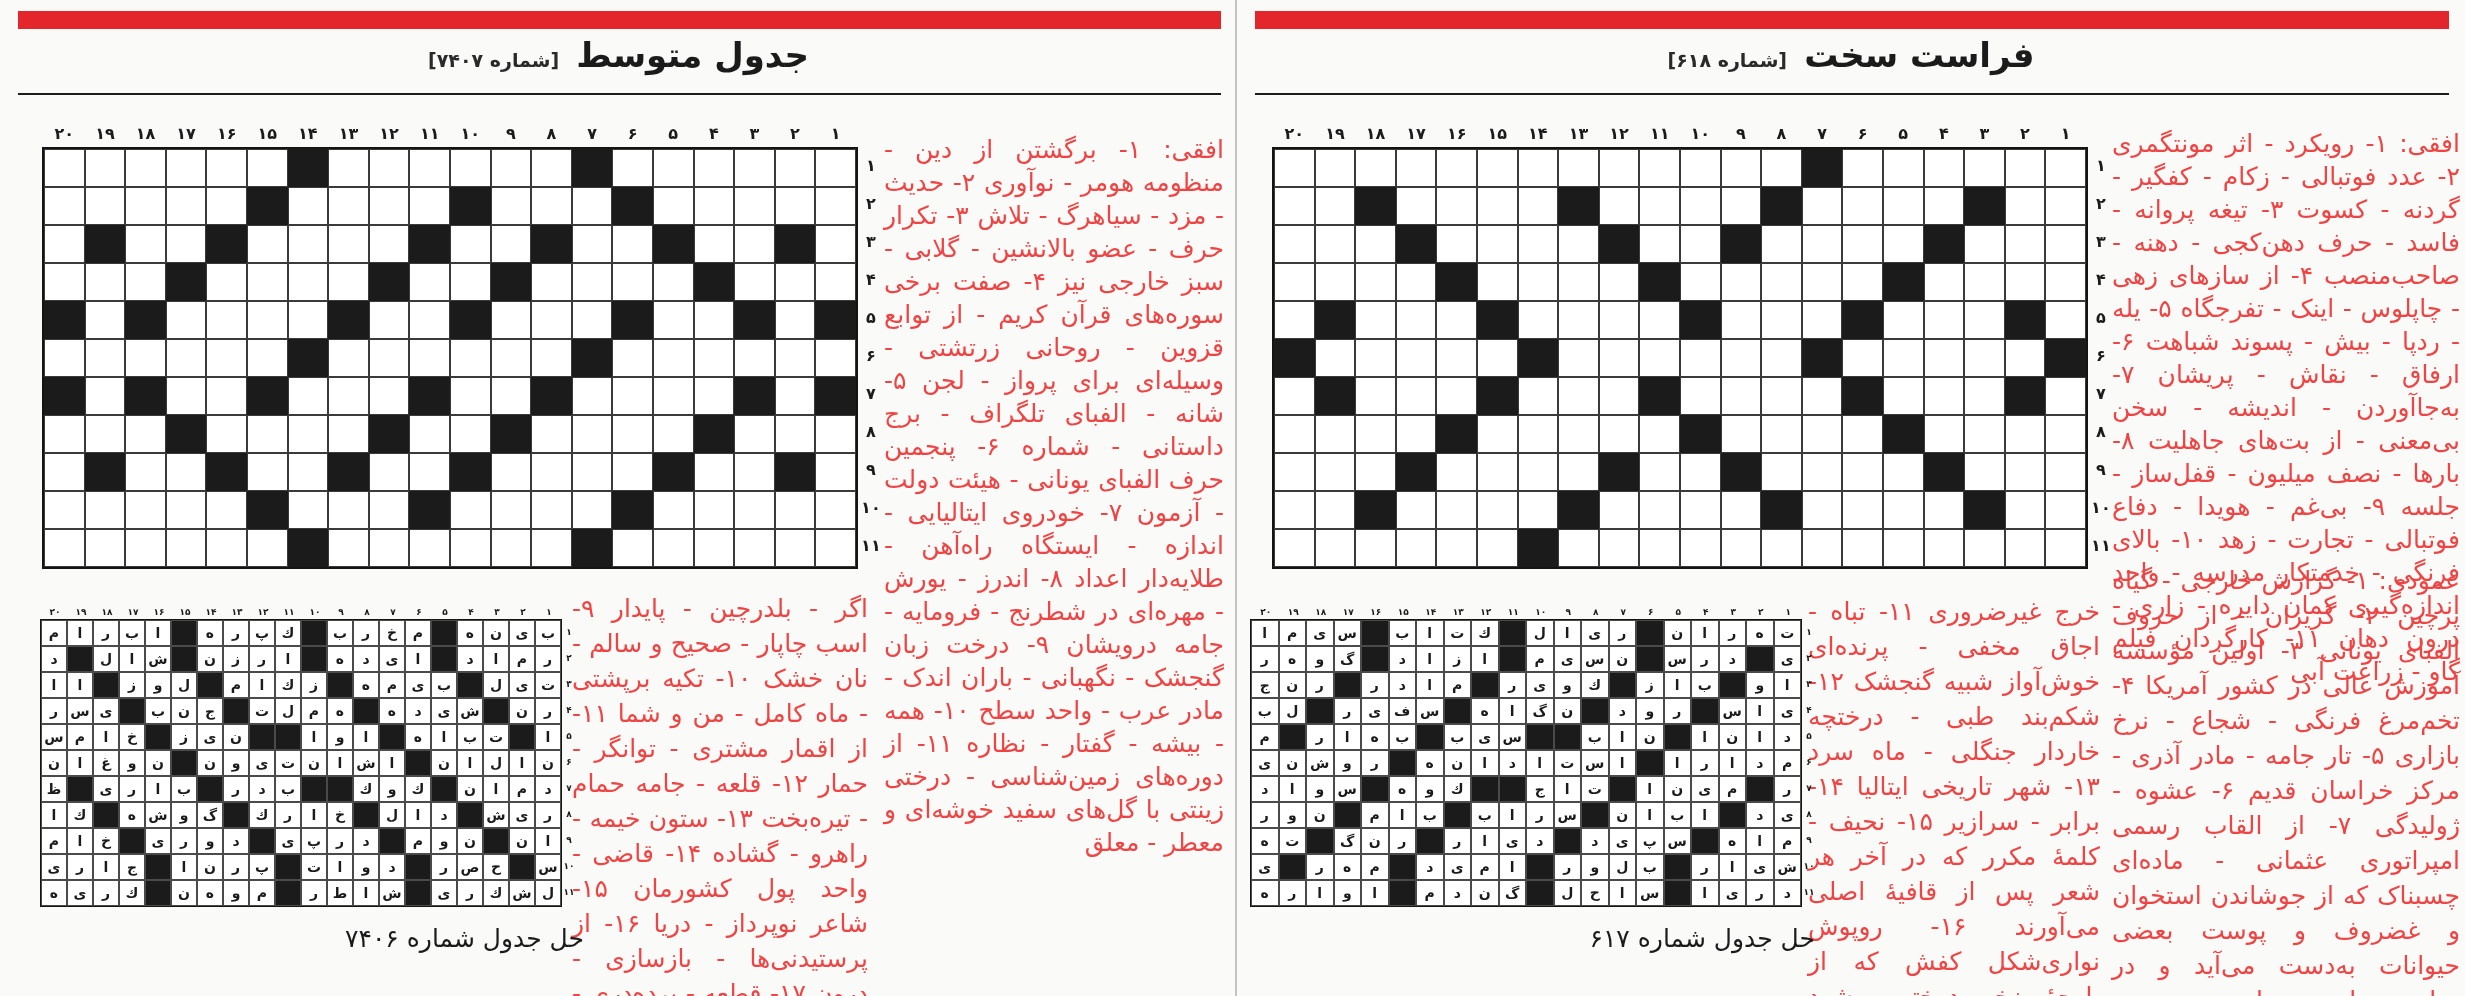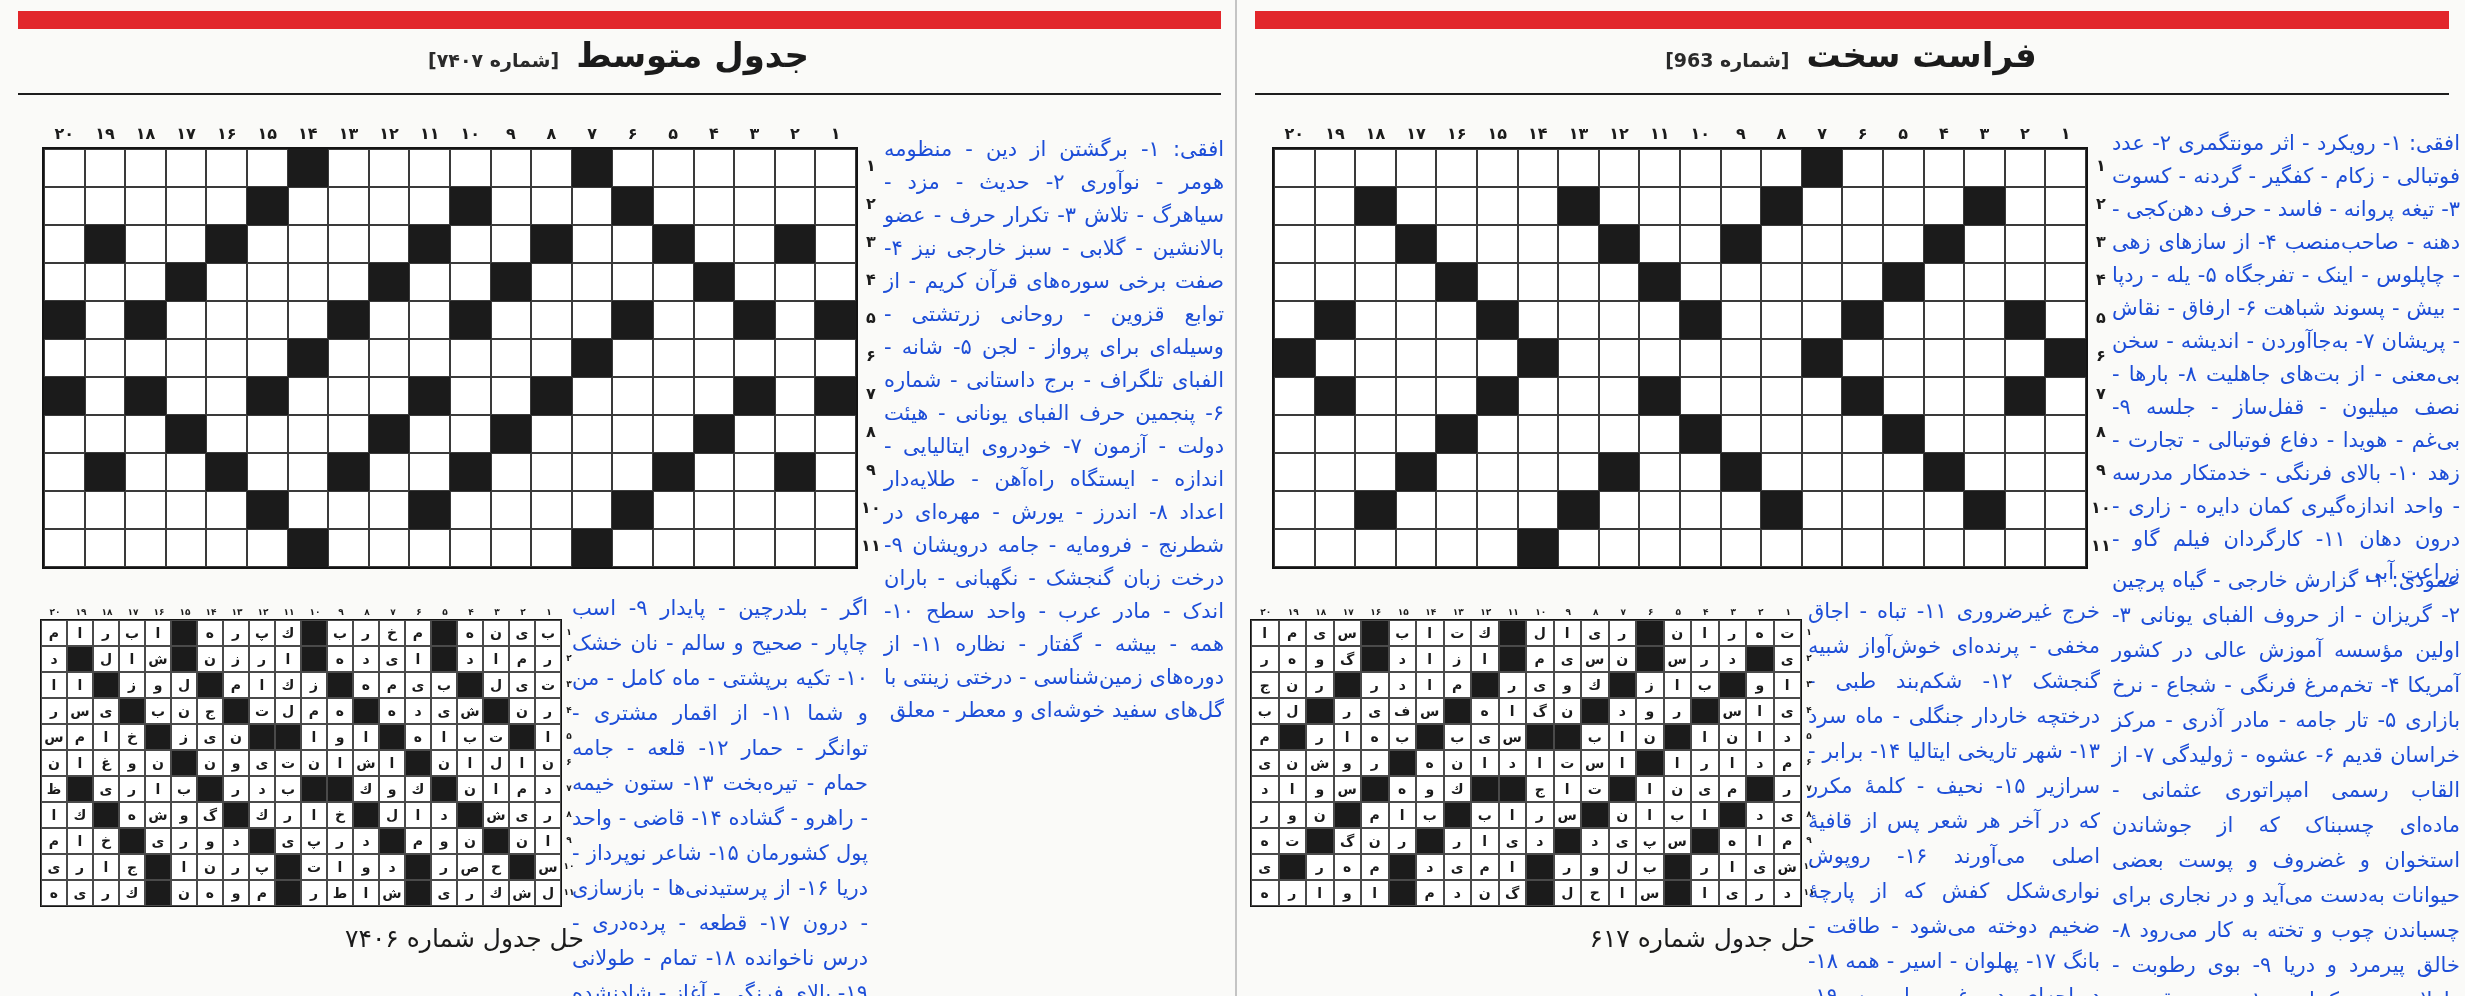--- a/index.html
+++ b/index.html
@@ -22,21 +22,21 @@
   .rownums span{display:block;text-align:center;font-weight:bold}
   .big .colnums span{width:40.6px;height:26px;font-size:16px;line-height:26px}
   .big .grid-body{grid-template-columns:repeat(20,40.6px);grid-auto-rows:38px}
   .big .rownums span{height:38px;width:26px;line-height:38px;font-size:16px}
   .small .colnums span{width:26px;height:14px;font-size:9px;line-height:14px}
   .small .grid-body{grid-template-columns:repeat(20,26px);grid-auto-rows:26px;border-width:1.5px}
   .small .cell{font-size:14px;font-weight:bold;border-color:#4a4a4a}
   .small .rownums span{height:26px;width:14px;font-size:9px;line-height:26px}
   .rightS .colnums span{width:27.5px}
   .rightS .grid-body{grid-template-columns:repeat(20,27.5px)}
-  .clues{position:absolute;direction:rtl;text-align:justify;font-size:21px;line-height:35px;color:#1d4ed8}
+  .clues{position:absolute;direction:rtl;text-align:justify;font-size:25px;line-height:35px;color:#ef4444}
   .across{line-height:33px}
   .caption{position:absolute;text-align:right;font-size:25px;font-weight:normal;direction:rtl}
   .divider{position:absolute;left:1235px;top:0;width:2px;height:996px;background:#c4c4c4}
 </style>
 </head>
 <body>
 
 <div class="divider"></div>
 
 <section class="half" style="left:0;width:1237px">
@@ -573,21 +573,21 @@
         </div>
       </div>
     </div>
   <div class="caption" style="left:40px;top:915px;width:544px">حل جدول شماره ۷۴۰۶</div>
 </section>
 
 <section class="half" style="left:1237px;width:1228px">
   <div class="redbar"></div>
   <div class="titlebox">
     <span class="ptitle">فراست سخت</span>
-    <span class="pissue">[شماره 963]</span>
+    <span class="pissue">[شماره ۶۱۸]</span>
   </div>
   <div class="titlerule"></div>
 
   <div class="gridwrap big" style="left:35px;top:112px">
       <div class="colnums">
         <span>۲۰</span>
         <span>۱۹</span>
         <span>۱۸</span>
         <span>۱۷</span>
         <span>۱۶</span>

